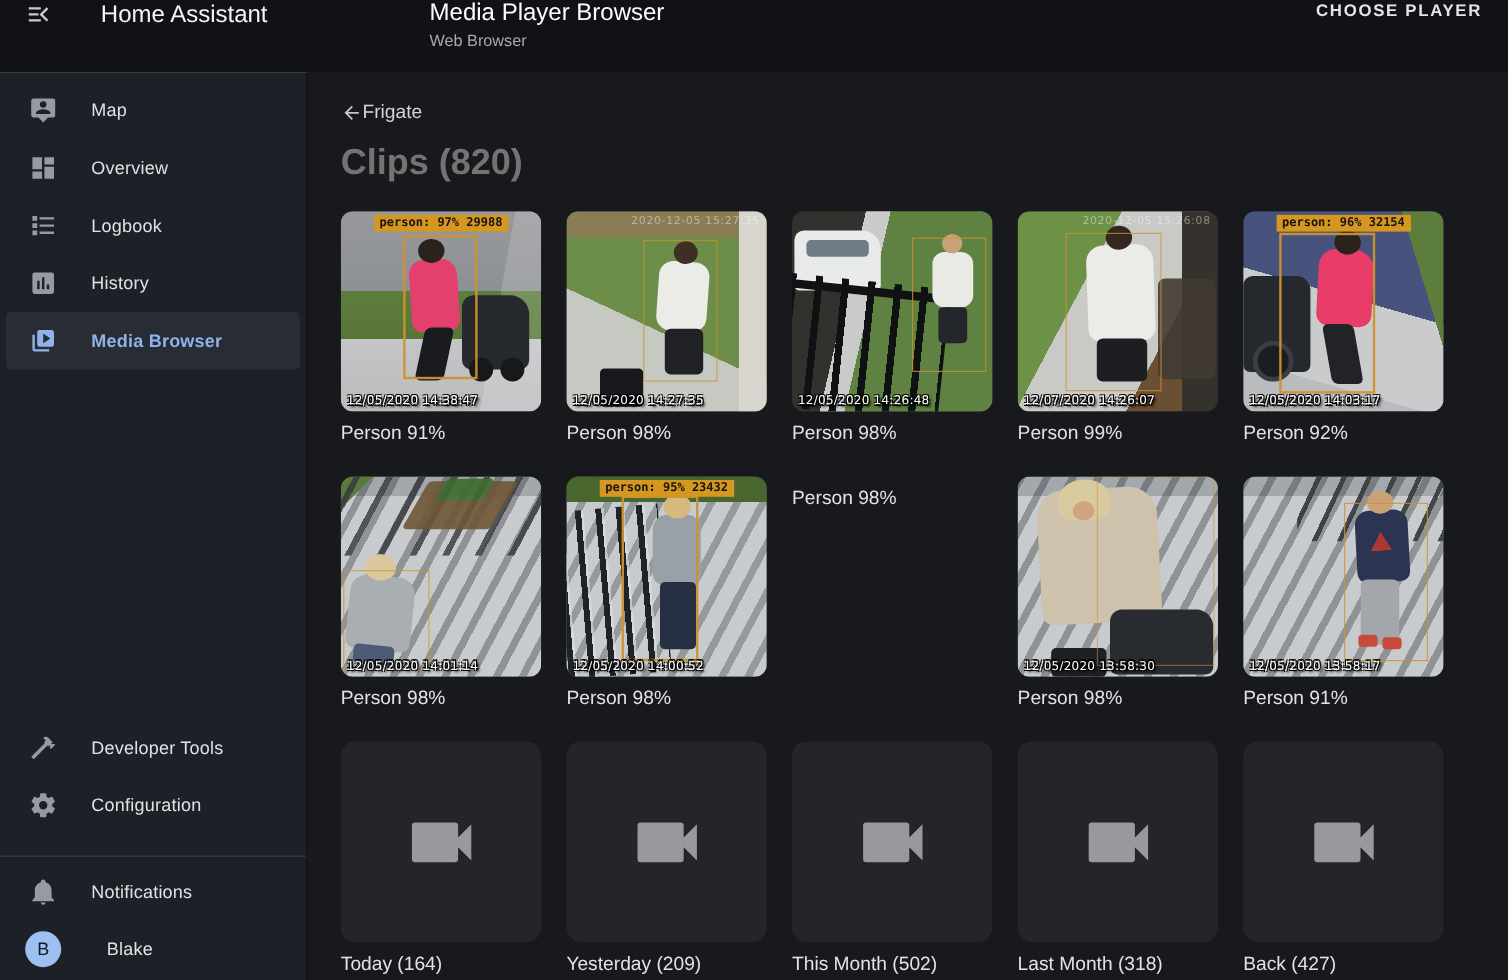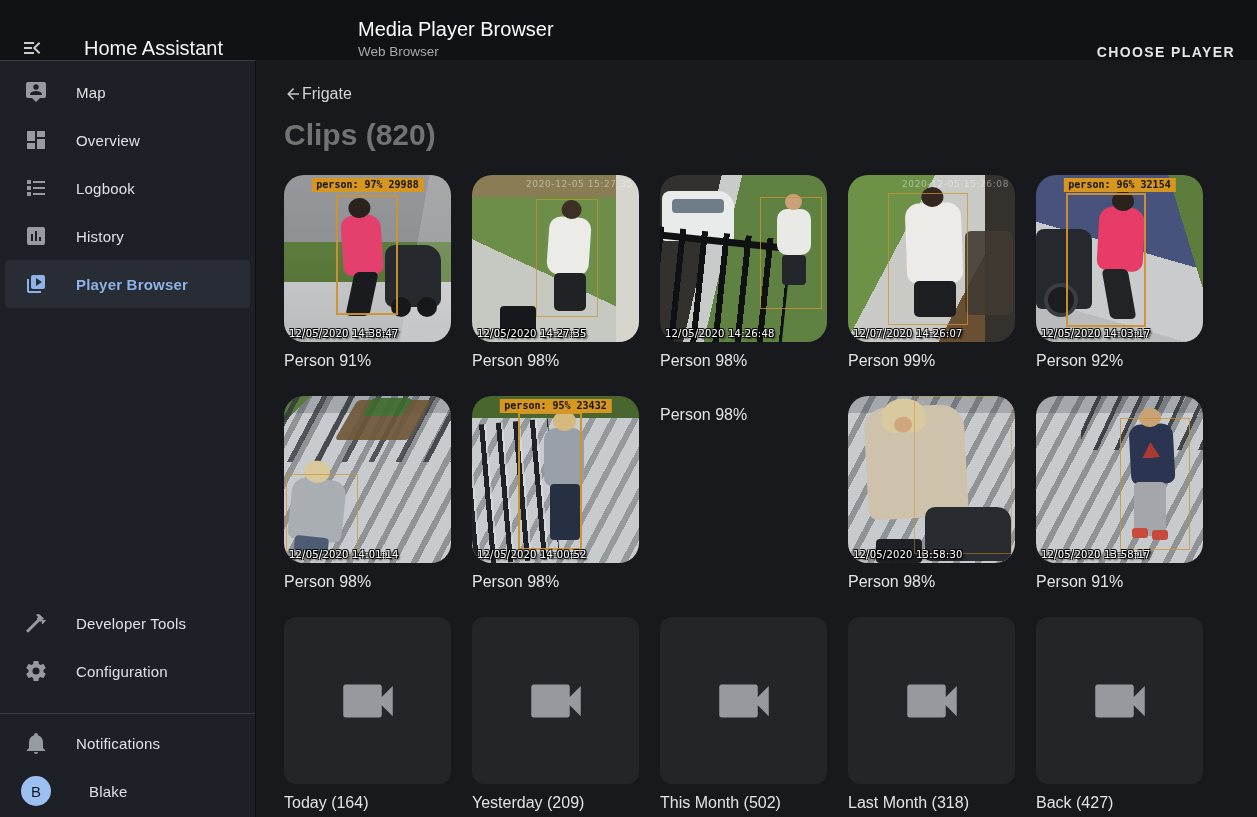--- a/index.html
+++ b/index.html
@@ -7,21 +7,21 @@
     --bbox:#cf922e;
     --chip:#d5971f;
     --avatar:#9dc0f2;
   }
   *{box-sizing:border-box;margin:0;padding:0}
   html,body{width:1257px;height:817px;overflow:hidden;background:#18191c;
     font-family:"Liberation Sans",sans-serif;-webkit-font-smoothing:antialiased}
 
   
   .appbar{position:fixed;top:0;left:0;right:0;height:60px;background:#111216;
-    display:flex;align-items:flex-end;z-index:20}
+    display:flex;align-items:flex-start;z-index:20}
   .appbar-left{width:256px;flex:0 0 auto;display:flex;align-items:center}
   .menu-btn{background:none;border:none;margin-left:20px;padding:0;cursor:pointer;line-height:0}
   .menu-btn svg{width:24px;height:24px;fill:#c9ccd1}
   .ha-title{margin-left:40px;font-size:20px;color:#f3f4f5;font-weight:400}
   .appbar-page{margin-left:102px;line-height:1.15}
   .page-title{font-size:20px;color:#fdfdfd;font-weight:400}
   .page-subtitle{font-size:13.5px;color:#a6a9ad;margin-top:3px}
   .choose-player{margin-left:auto;margin-right:22px;background:none;border:none;cursor:pointer;
     color:#e3e5e8;font-size:14px;font-weight:700;letter-spacing:1.4px;
     font-family:"Liberation Sans",sans-serif}
@@ -50,21 +50,21 @@
   .breadcrumb{margin-top:24px;display:inline-flex;align-items:center;cursor:pointer;
     color:#d3d5d8;font-size:16px;line-height:20px}
   .breadcrumb svg{width:18px;height:18px;fill:#c4c7ca}
   .breadcrumb .bc-label{margin-left:0}
   h1.clips-title{margin-top:8px;font-size:30px;line-height:40px;font-weight:700;color:#737373}
   .grid{margin-top:20px;display:grid;grid-template-columns:repeat(5,167px);
     column-gap:21px;row-gap:26px}
 
   
   .cell{width:167px;cursor:pointer}
-  .thumb{position:relative;width:167px;height:167px;border-radius:20px;overflow:hidden;background:#26282c}
+  .thumb{position:relative;width:167px;height:167px;border-radius:10px;overflow:hidden;background:#26282c}
   .caption{margin-top:9px;font-size:16px;line-height:19px;color:#e2e3e5}
   .ts{position:absolute;left:5px;bottom:3px;z-index:6;white-space:nowrap;
     font-family:"DejaVu Sans",sans-serif;font-weight:400;font-size:10px;color:#fff;
     letter-spacing:.2px;
     text-shadow:-1px -1px 0 #000,1px -1px 0 #000,-1px 1px 0 #000,1px 1px 0 #000,2px 2px 2px rgba(0,0,0,.9)}
   .chip{position:absolute;top:3px;left:50%;transform:translateX(-50%);z-index:6;
     background:var(--chip);color:#161310;font-family:"DejaVu Sans Mono",monospace;
     font-weight:700;font-size:10px;line-height:14px;padding:0 5px;white-space:nowrap}
   .osd{position:absolute;top:4px;right:6px;z-index:5;font-size:9px;letter-spacing:.6px;
     color:rgba(255,255,255,.42);font-family:"DejaVu Sans",sans-serif}
@@ -224,21 +224,21 @@
     <div class="nav-item">
       <svg viewBox="0 0 24 24">
           <path d="M19,3H5A2,2 0 0,0 3,5V19A2,2 0 0,0 5,21H19A2,2 0 0,0 21,19V5A2,2 0 0,0 19,3M9,17H7V10H9V17M13,17H11V7H13V17M17,17H15V13H17V17Z"></path>
         </svg>
       <span class="nav-label">History</span>
     </div>
     <div class="nav-item selected">
       <svg viewBox="0 0 24 24">
           <path d="M19,3H9A2,2 0 0,0 7,5V15A2,2 0 0,0 9,17H19A2,2 0 0,0 21,15V5A2,2 0 0,0 19,3M12,14V6L18,10L12,14M3,7V19A2,2 0 0,0 5,21H17V19H5V7H3Z"></path>
         </svg>
-      <span class="nav-label">Player Browser</span>
+      <span class="nav-label">Media Browser</span>
     </div>
   </div>
 
   <div class="sidebar-bottom">
     <div class="nav-item">
       <svg viewBox="0 0 24 24">
           <path d="M2,19.63L13.43,8.2L12.72,7.5L14.14,6.07L12,3.89C13.2,2.7 15.09,2.7 16.27,3.89L19.87,7.5L18.45,8.91H21.29L22,9.62L18.45,13.21L17.74,12.5V9.62L16.27,11.04L15.56,10.33L4.13,21.76L2,19.63Z"></path>
         </svg>
       <span class="nav-label">Developer Tools</span>
     </div>

